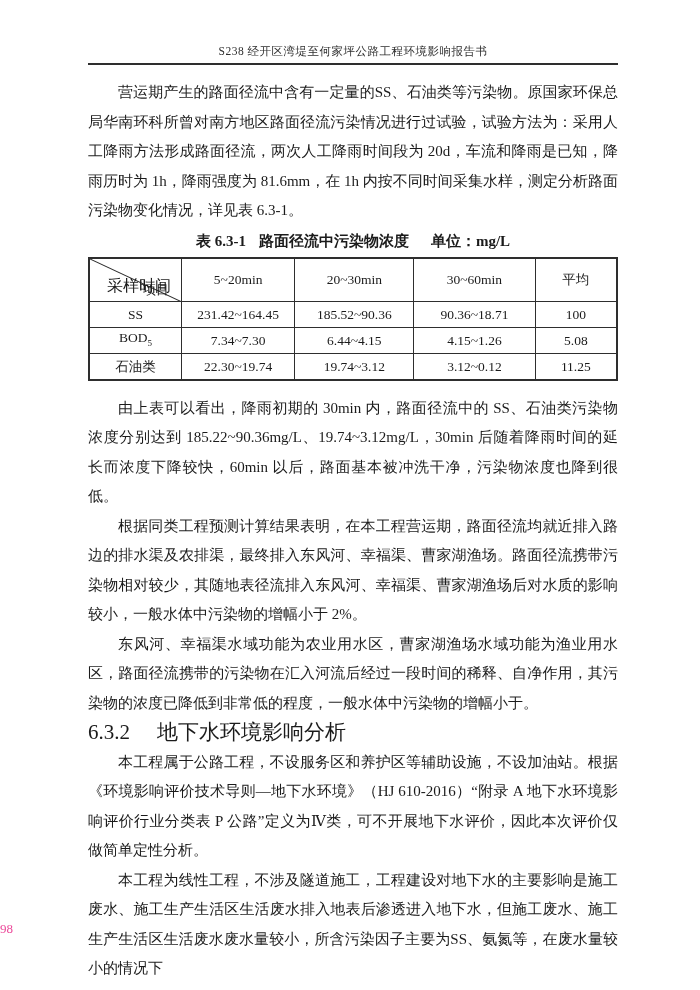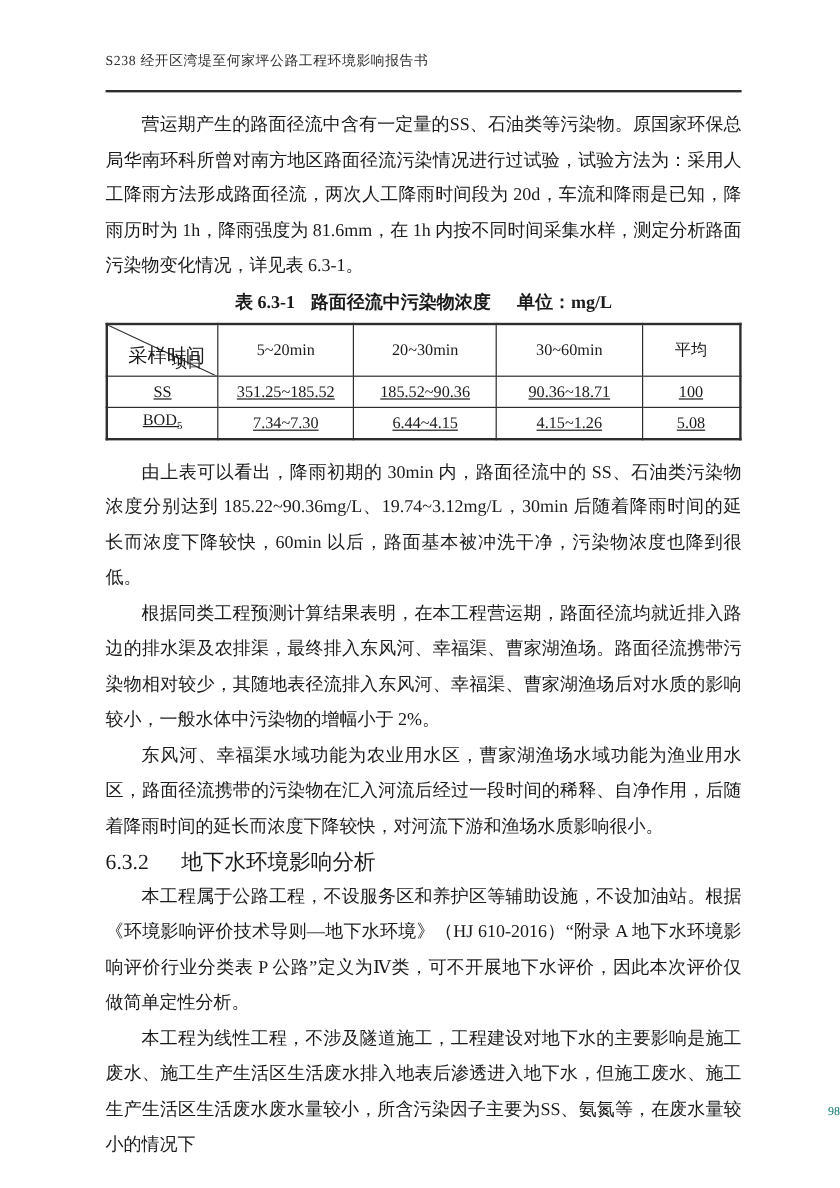--- a/index.html
+++ b/index.html
@@ -12,24 +12,24 @@
     font-family: "Liberation Serif", "DejaVu Serif", serif;
     color: #1b1b1b;
     overflow: hidden;
   }
   .header {
     margin: 0 82px 0 88px;
     padding-top: 44px;
     border-bottom: 2px solid #2e2e2e;
   }
   .header-title {
-    text-align: left;
+    text-align: center;
     font-size: 11.5px;
     line-height: 15px;
-    padding-bottom: 16px;
+    padding-bottom: 4px;
     color: #2e2e2e;
     letter-spacing: 0.5px;
   }
   .content {
     margin: 13px 82px 0 88px;
     font-size: 15px;
     line-height: 29.5px;
     text-align: justify;
   }
   p.para { margin: 0; text-indent: 2em; }
@@ -53,40 +53,40 @@
     line-height: 17px;
     margin-bottom: 13px;
   }
   table.data th, table.data td {
     border: 1px solid #2e2e2e;
     font-weight: normal;
     padding: 0 8px;
   }
   table.data { border: 2px solid #2e2e2e; }
   tr.head-row { height: 44px; }
-  tr.body-row { height: 26px; text-decoration: underline; }
+  tr.body-row { height: 26px; }
   .corner-cell { position: relative; padding: 0 !important; }
   .diag-svg { position: absolute; left: 0; top: 0; width: 100%; height: 100%; display: block; }
   .corner-top    { position: absolute; top: 18px;  right: 10px; font-size: 16px; }
   .corner-bottom { position: absolute; bottom: 3px; left: 5px; font-size: 13px; margin-left: 48px; }
   .section-heading {
     margin: 0;
-    font-size: 18px;
+    font-size: 21px;
     font-weight: normal;
     line-height: 29.5px;
     text-indent: 0;
   }
   .section-number { display: inline-block; margin-right: 27px; }
   .footer {
     position: absolute;
     left: 0; right: 0;
     top: 921px;
-    text-align: right;
-    font-size: 10px;
-    color: #0f766e;
+    text-align: left;
+    font-size: 13px;
+    color: #ec4899;
   }
   sub { font-size: 9px; }
 </style>
 </head>
 <body>
 
 <div class="page">
 
   <div class="header">
     <div class="header-title">S238 经开区湾堤至何家坪公路工程环境影响报告书</div>
@@ -117,38 +117,45 @@
             <span class="corner-top">采样时间</span>
             <span class="corner-bottom">项目</span>
           </th>
           <th>5~20min</th>
           <th>20~30min</th>
           <th>30~60min</th>
           <th>平均</th>
         </tr>
         <tr class="body-row">
           <td>SS</td>
-          <td>351.25~185.52</td>
+          <td>231.42~164.45</td>
           <td>185.52~90.36</td>
           <td>90.36~18.71</td>
           <td>100</td>
         </tr>
         <tr class="body-row">
           <td><span>BOD</span><sub>5</sub></td>
           <td>7.34~7.30</td>
           <td>6.44~4.15</td>
           <td>4.15~1.26</td>
           <td>5.08</td>
         </tr>
+        <tr class="body-row">
+          <td>石油类</td>
+          <td>22.30~19.74</td>
+          <td>19.74~3.12</td>
+          <td>3.12~0.12</td>
+          <td>11.25</td>
+        </tr>
       </tbody>
     </table>
 
     <p class="para">由上表可以看出，降雨初期的 30min 内，路面径流中的 SS、石油类污染物浓度分别达到 185.22~90.36mg/L、19.74~3.12mg/L，30min 后随着降雨时间的延长而浓度下降较快，60min 以后，路面基本被冲洗干净，污染物浓度也降到很低。</p>
     <p class="para">根据同类工程预测计算结果表明，在本工程营运期，路面径流均就近排入路边的排水渠及农排渠，最终排入东风河、幸福渠、曹家湖渔场。路面径流携带污染物相对较少，其随地表径流排入东风河、幸福渠、曹家湖渔场后对水质的影响较小，一般水体中污染物的增幅小于 2%。</p>
-    <p class="para">东风河、幸福渠水域功能为农业用水区，曹家湖渔场水域功能为渔业用水区，路面径流携带的污染物在汇入河流后经过一段时间的稀释、自净作用，后随着降雨时间的延长而浓度下降较快，对河流下游和渔场水质影响很小。</p>
+    <p class="para">东风河、幸福渠水域功能为农业用水区，曹家湖渔场水域功能为渔业用水区，路面径流携带的污染物在汇入河流后经过一段时间的稀释、自净作用，其污染物的浓度已降低到非常低的程度，一般水体中污染物的增幅小于。</p>
 
     <h3 class="section-heading">
       <span class="section-number">6.3.2</span><span class="section-title">地下水环境影响分析</span>
     </h3>
 
     <p class="para">本工程属于公路工程，不设服务区和养护区等辅助设施，不设加油站。根据《环境影响评价技术导则—地下水环境》（HJ 610-2016）“附录 A 地下水环境影响评价行业分类表 P 公路”定义为Ⅳ类，可不开展地下水评价，因此本次评价仅做简单定性分析。</p>
     <p class="para">本工程为线性工程，不涉及隧道施工，工程建设对地下水的主要影响是施工废水、施工生产生活区生活废水排入地表后渗透进入地下水，但施工废水、施工生产生活区生活废水废水量较小，所含污染因子主要为SS、氨氮等，在废水量较小的情况下</p>
 
   </div>
 

